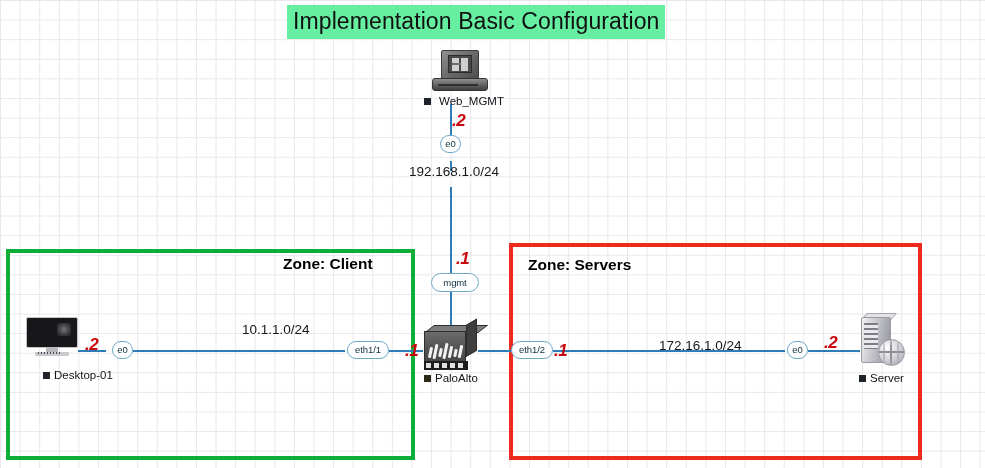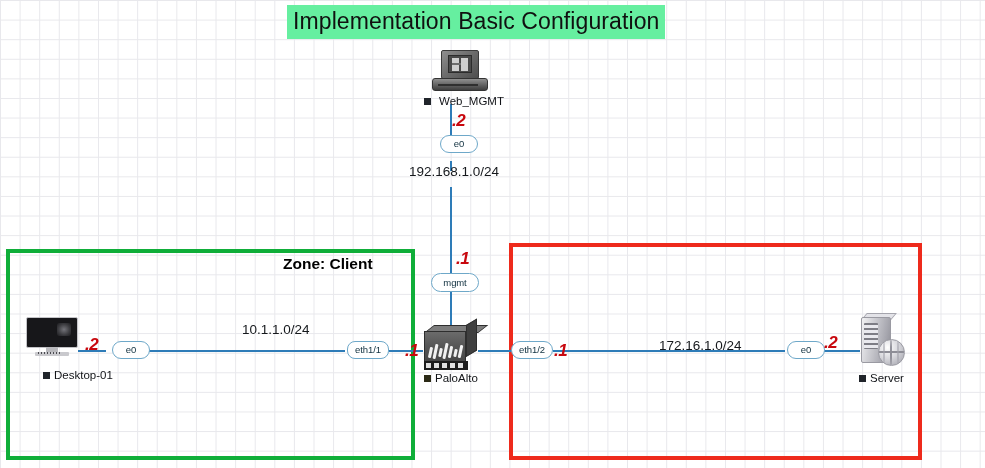--- a/index.html
+++ b/index.html
@@ -77,21 +77,21 @@
     border-radius: 40px;
     color: #10303f;
     font-size: 9.5px;
     line-height: 1;
     display: flex;
     align-items: center;
     justify-content: center;
     white-space: nowrap;
     letter-spacing: -0.1px;
   }
-  .iface-e0 { width: 38px; height: 18px; font-size: 9.5px; }
+  .iface-e0 { width: 21px; height: 18px; font-size: 9.5px; }
   .iface-wide { width: 42px; height: 18px; }
   .iface-mgmt { width: 48px; height: 19px; }
 
   
   .hostnum {
     position: absolute;
     color: #c8080e;
     font-size: 17px;
     font-weight: bold;
     font-style: italic;
@@ -343,20 +343,21 @@
 </head>
 <body>
 
 <div id="canvas">
 
   <div class="title">Implementation Basic Configuration</div>
 
   <div class="zone zone-client"></div>
   <div class="zone zone-servers"></div>
   <div class="zone-label zone-label-client">Zone: Client</div>
+  <div class="zone-label zone-label-servers">Zone: Servers</div>
 
   <div class="link v" style="left:450px; top:104px; height:40px;"></div>
   <div class="link v" style="left:450px; top:161px; height:10px;"></div>
   <div class="link v" style="left:450px; top:187px; height:86px;"></div>
   <div class="link v" style="left:450px; top:292px; height:35px;"></div>
 
   <div class="link h" style="left:78px; top:350px; width:28px;"></div>
   <div class="link h" style="left:133px; top:350px; width:212px;"></div>
   <div class="link h" style="left:389px; top:350px; width:34px;"></div>
 
@@ -392,21 +393,21 @@
     <div class="desk-foot"></div>
     <div class="desk-foot-dots"></div>
   </div>
   <div class="devlabel" style="left:19px; top:369px;padding-left:24px;">
     <span class="bullet"></span>
     <span>Desktop-01</span>
   </div>
   <div class="hostnum" style="left:85px; top:335px;">.2</div>
   <div class="iface iface-e0" style="left:112px; top:341px;">e0</div>
   <div class="subnet" style="left:196px; top:322px;padding-left:46px;">10.1.1.0/24</div>
-  <div class="iface iface-wide" style="left:347px; top:341px;border-radius:8px;">eth1/1</div>
+  <div class="iface iface-wide" style="left:347px; top:341px;">eth1/1</div>
   <div class="hostnum" style="left:405px; top:341px;">.1</div>
 
   <div class="fw-icon">
     <div class="fw-top"></div>
     <div class="fw-side"></div>
     <div class="fw-front">
       <div class="fw-waves">
         <span style="left:0px;  top:4px;  height:11px;"></span>
         <span style="left:5px;  top:1px;  height:15px;"></span>
         <span style="left:10px; top:5px;  height:9px;"></span>

